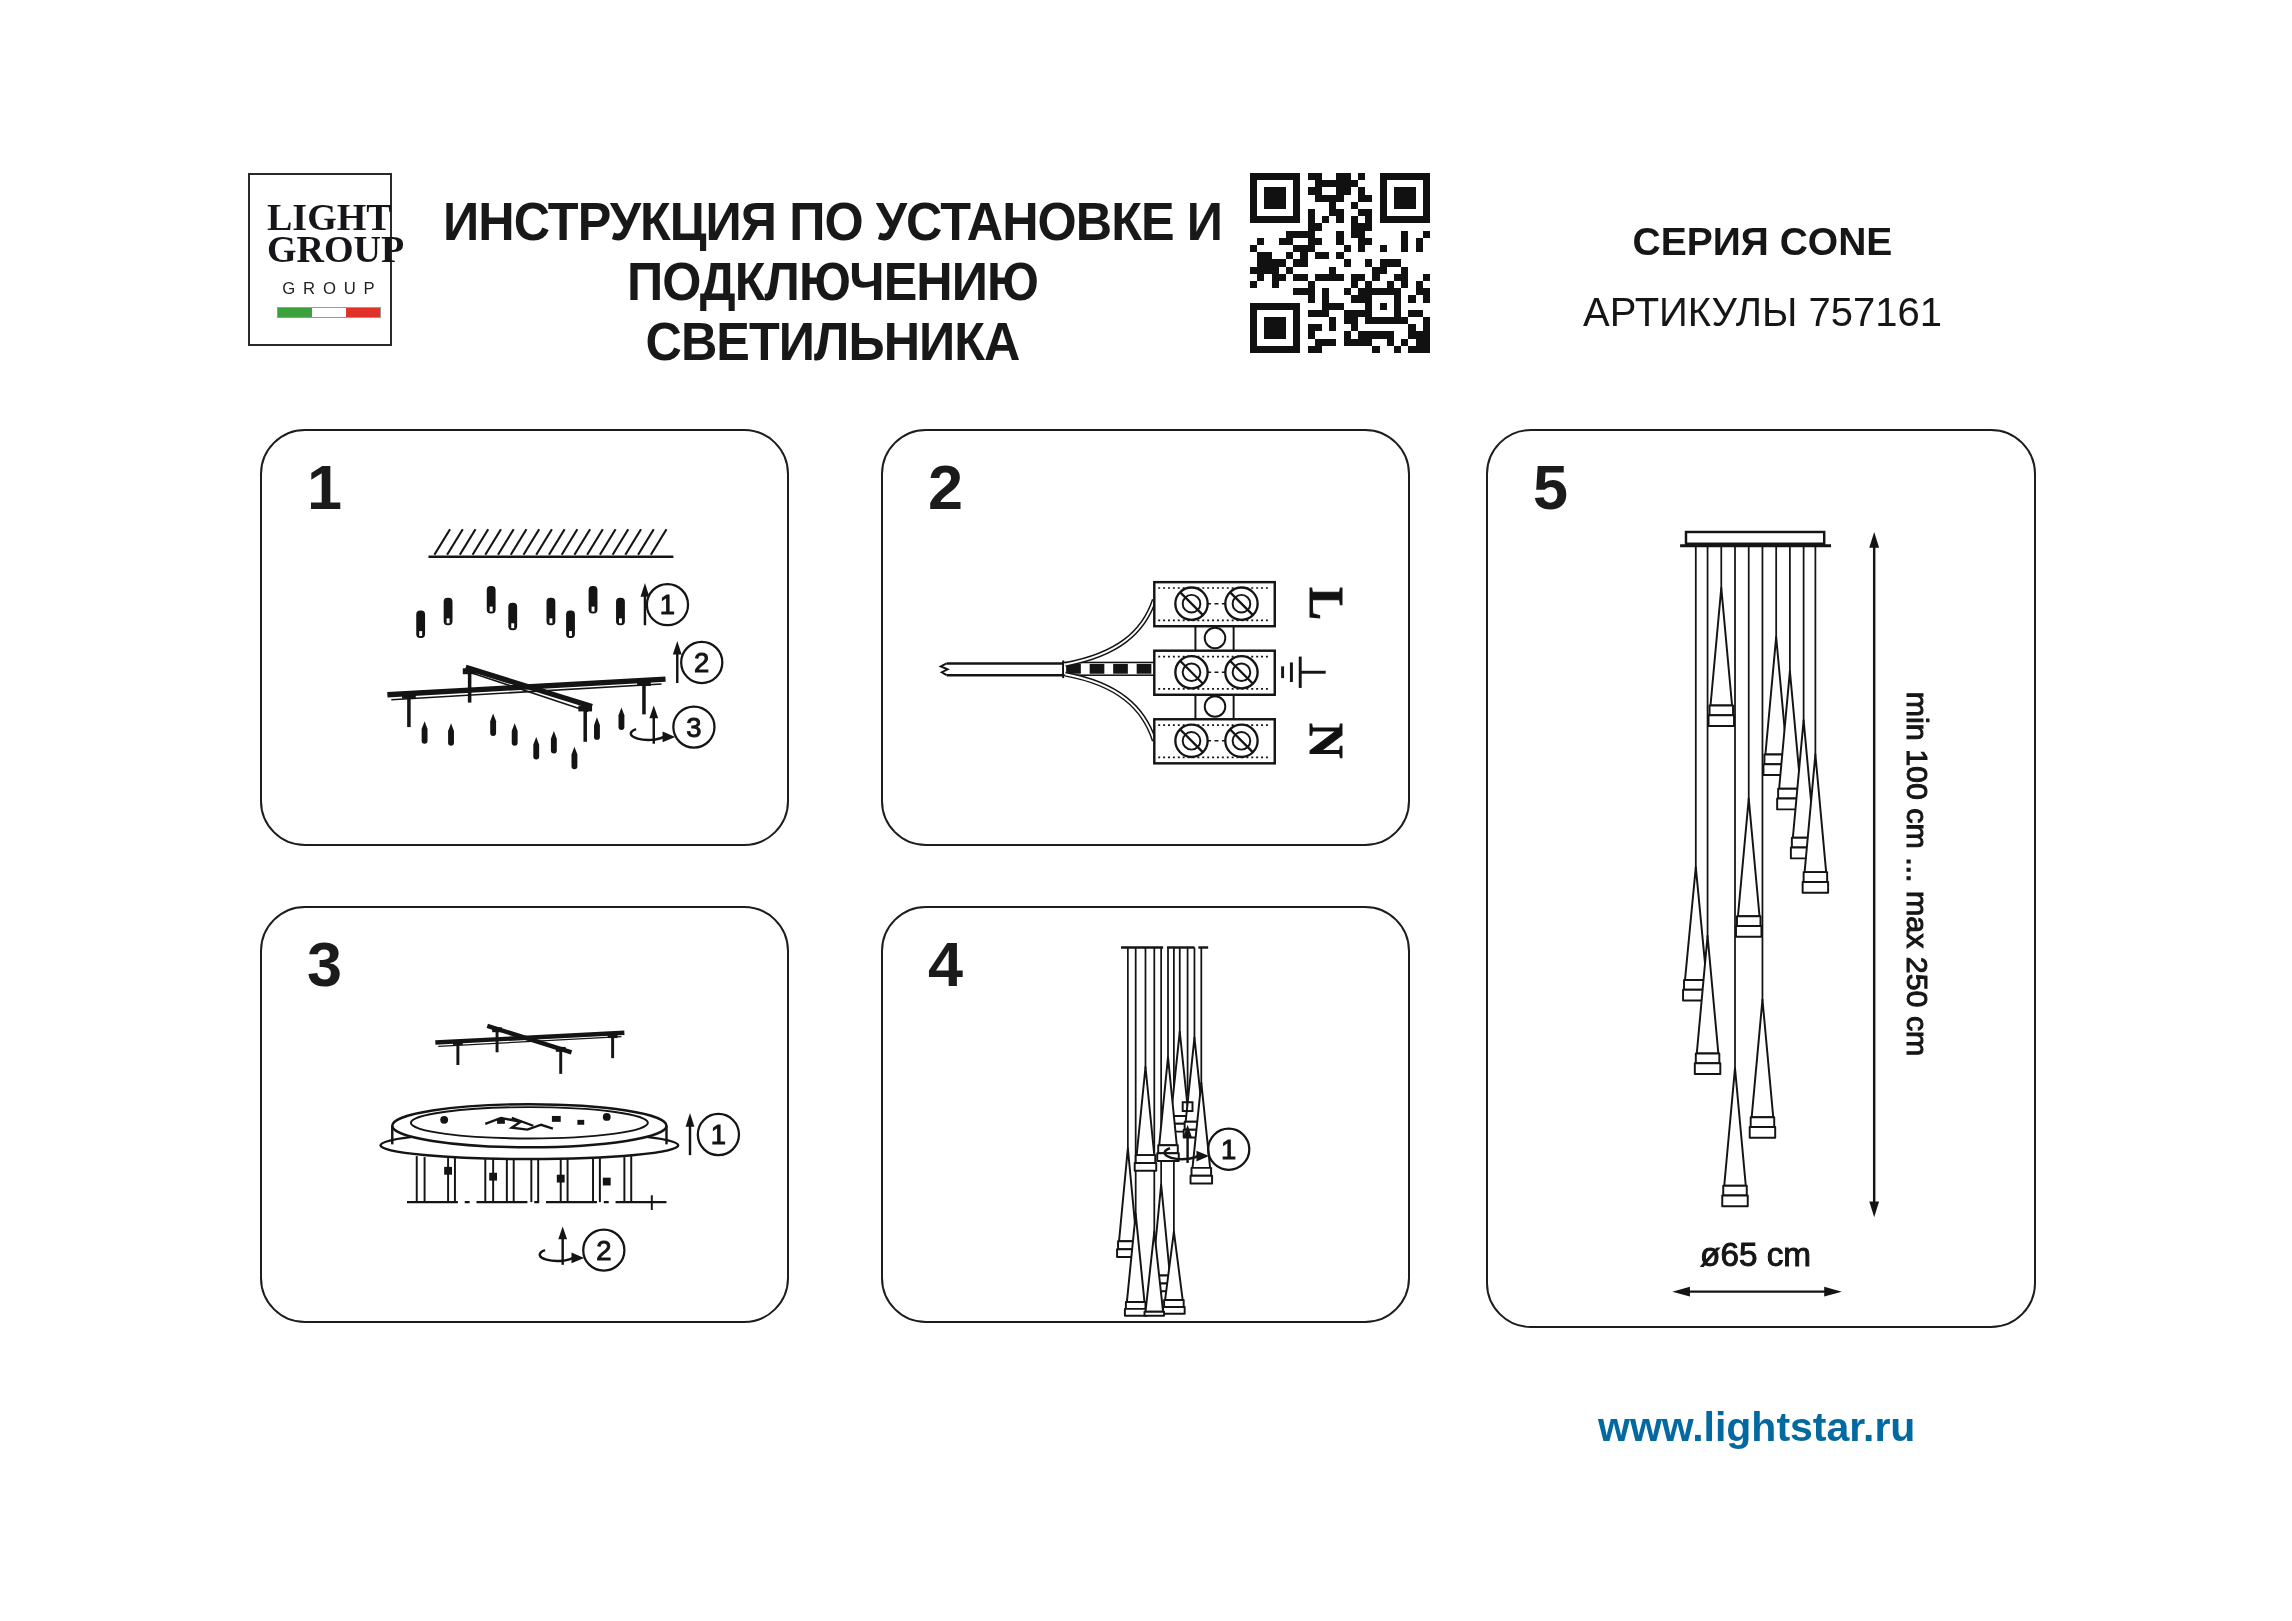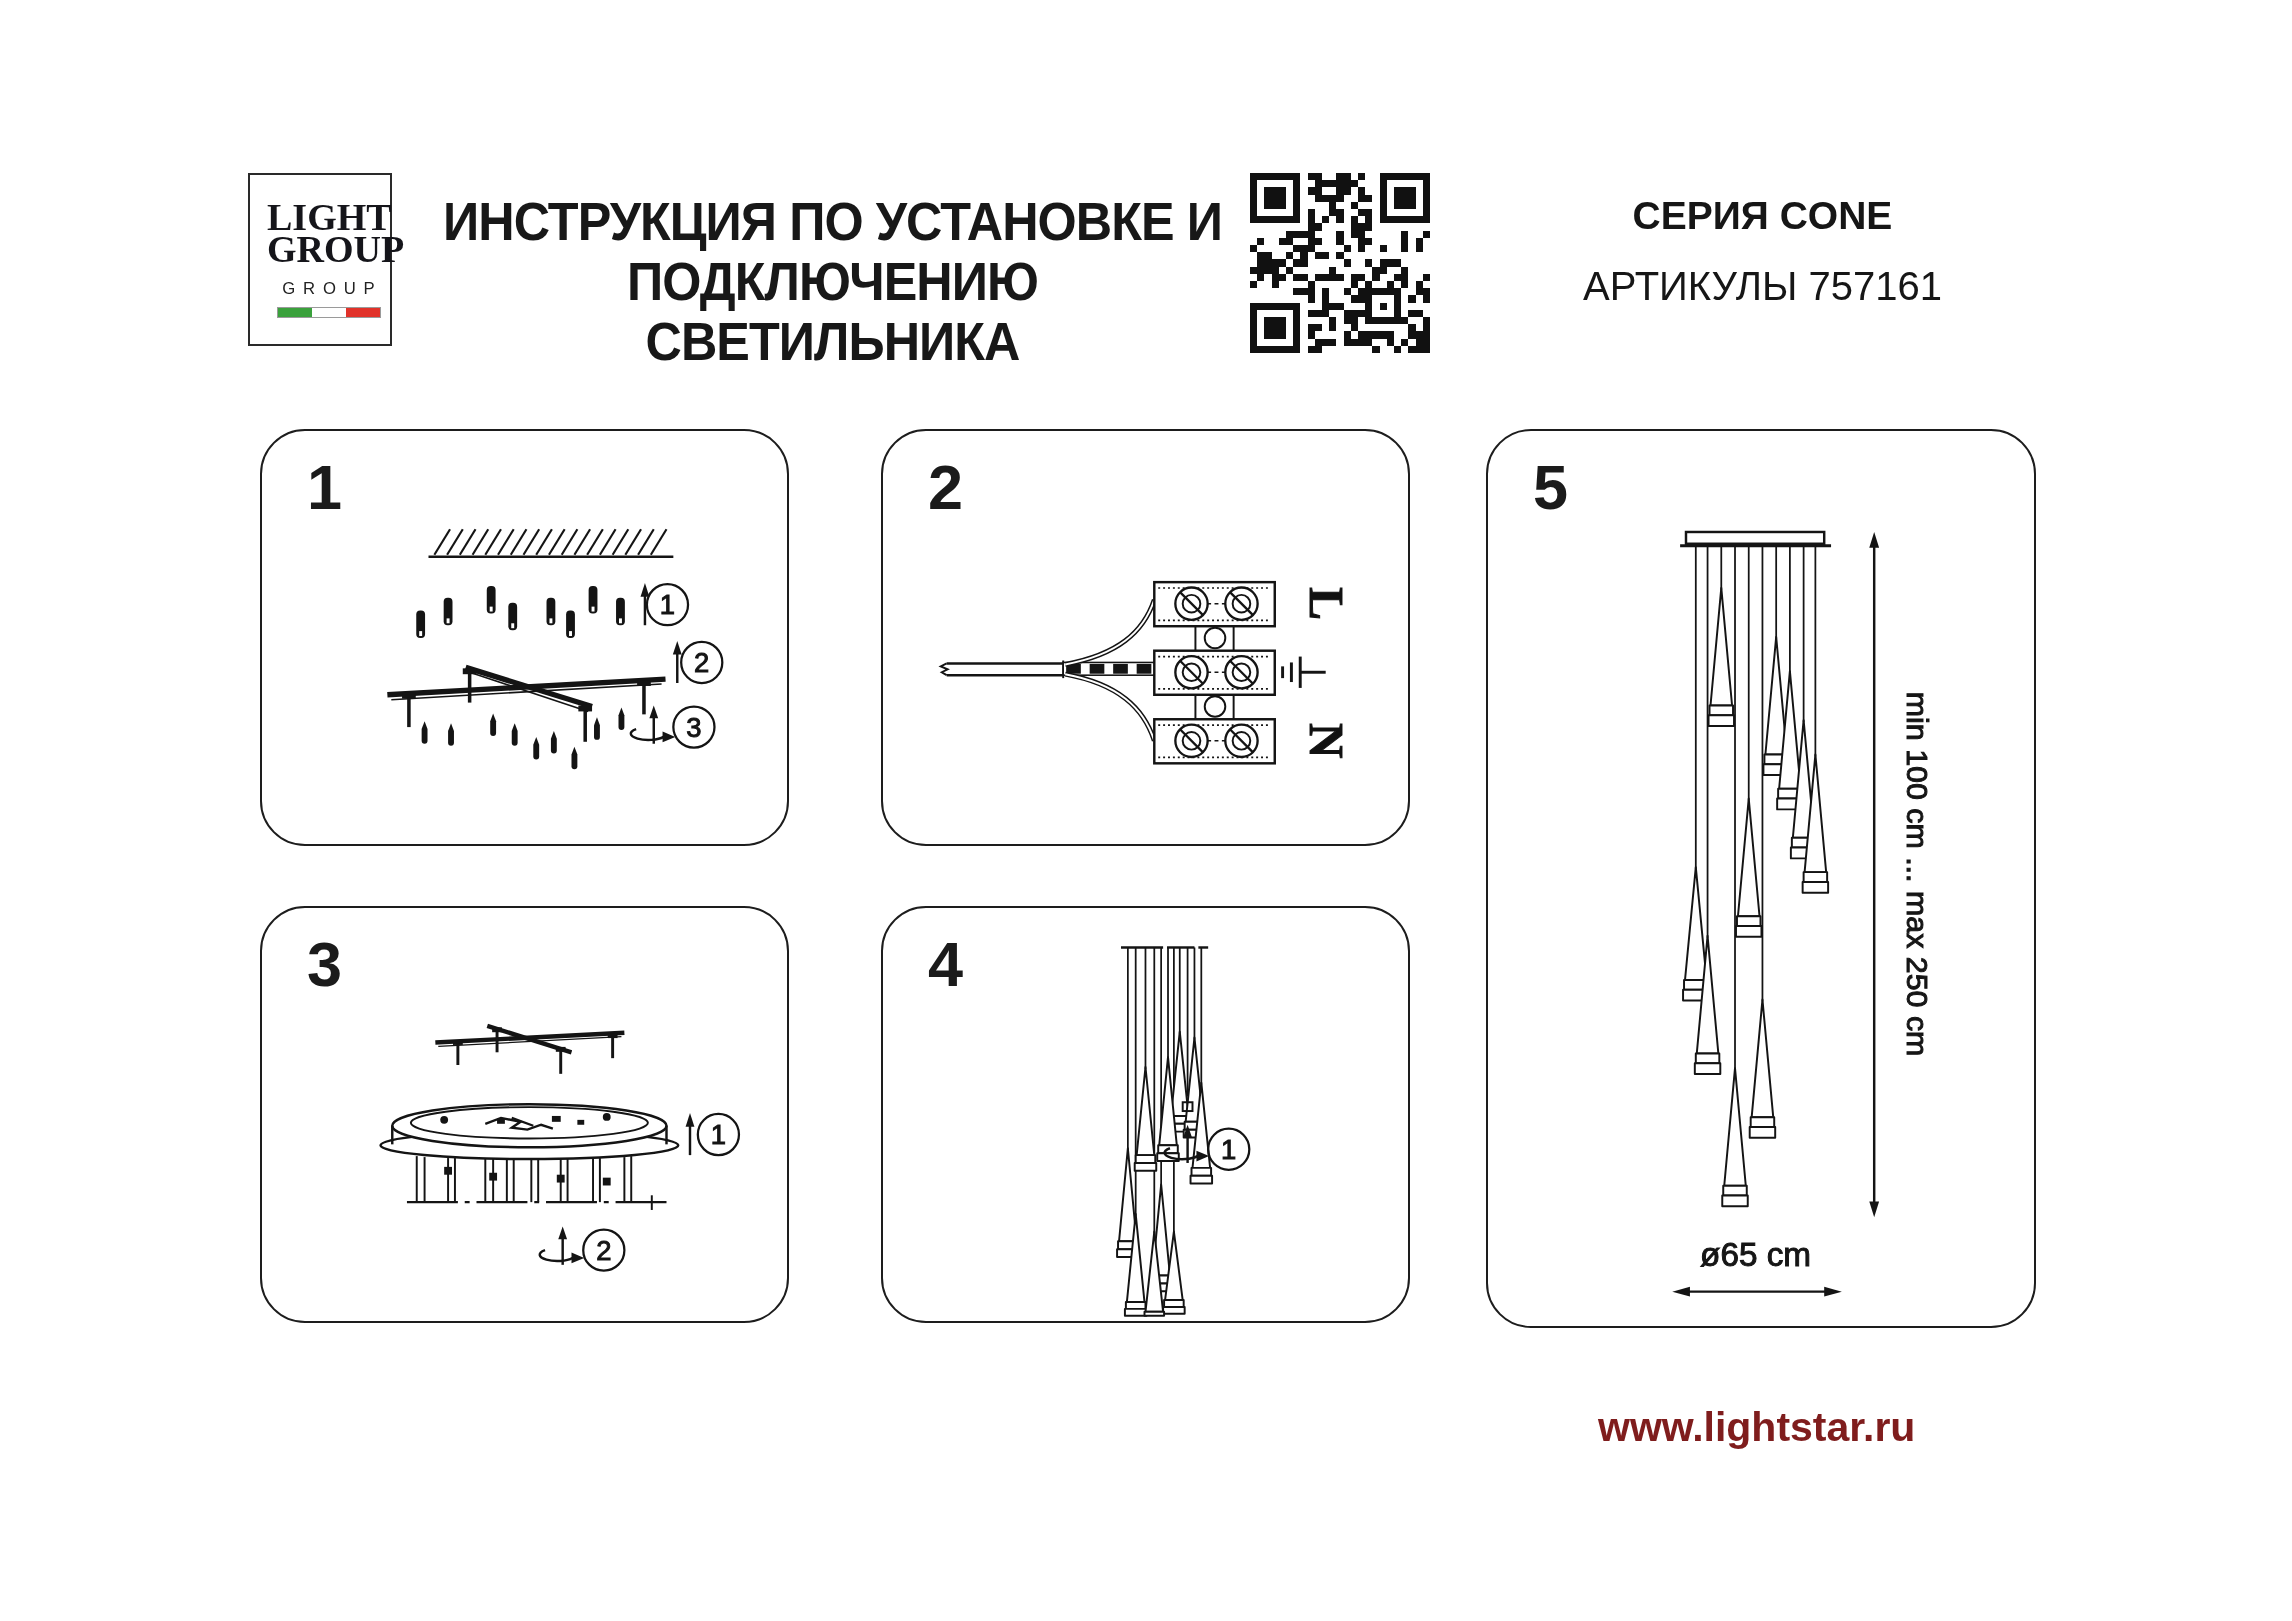--- a/index.html
+++ b/index.html
@@ -14,38 +14,38 @@
   #logo-word1{margin-top:25.5px;}
   .logo-group{font-size:16.7px;letter-spacing:7.8px;margin-left:7.8px;margin-top:14px;
               font-weight:400;color:#222;}
   .flag{margin:8.8px auto 0 auto;width:102px;height:8.8px;border:1px solid #9a9a9a;
         display:flex;box-sizing:content-box;}
   .flag div{flex:1;height:100%;}
   #title{left:421px;top:192px;width:823px;text-align:center;font-weight:bold;
          font-size:53px;line-height:60px;letter-spacing:-1px;color:#181818;
          transform:scaleX(0.95);transform-origin:center top;}
   #qr-box{left:1250px;top:173px;width:180px;height:180px;}
-  #series-box{left:1537px;top:194px;width:451px;text-align:center;}
+  #series-box{left:1537px;top:220px;width:451px;text-align:center;}
   #series-label{font-size:39px;font-weight:bold;letter-spacing:0px;}
   #article-label{font-size:40px;font-weight:normal;margin-top:26px;letter-spacing:0px;}
   
   .panel{border:2.9px solid #1d1d1d;border-radius:45px;box-sizing:border-box;background:#fff;}
   #panel1{left:260px;top:429px;width:529px;height:417px;}
   #panel2{left:881px;top:429px;width:529px;height:417px;}
   #panel3{left:260px;top:906px;width:529px;height:417px;}
   #panel4{left:881px;top:906px;width:529px;height:417px;}
   #panel5{left:1486px;top:429px;width:550px;height:899px;}
   .panel-num{position:absolute;left:45px;top:19.6px;font-size:63px;font-weight:bold;color:#1b1b1b;}
   .diagram{position:absolute;left:0;top:0;}
   svg{display:block;}
   svg line,svg path,svg polyline,svg ellipse,svg circle,svg rect{vector-effect:none;}
   .step-digit{font-family:"Liberation Sans",sans-serif;font-size:28px;fill:#161616;}
   .dim-text{font-family:"Liberation Sans",sans-serif;fill:#161616;}
   .term-letter{font-family:"Liberation Serif",serif;font-weight:bold;fill:#111;}
-  #footer-site{left:1598px;top:1404px;font-size:41px;font-weight:bold;color:#7f1d1d;}
+  #footer-site{left:1598px;top:1404px;font-size:41px;font-weight:bold;color:#0369a1;}
 </style>
 </head>
 <body>
 
 <div id="page">
 
   <div class="abs" id="logo-box">
     <div class="logo-word" id="logo-word1">LIGHT</div>
     <div class="logo-word">GROUP</div>
     <div class="logo-group">GROUP</div>

